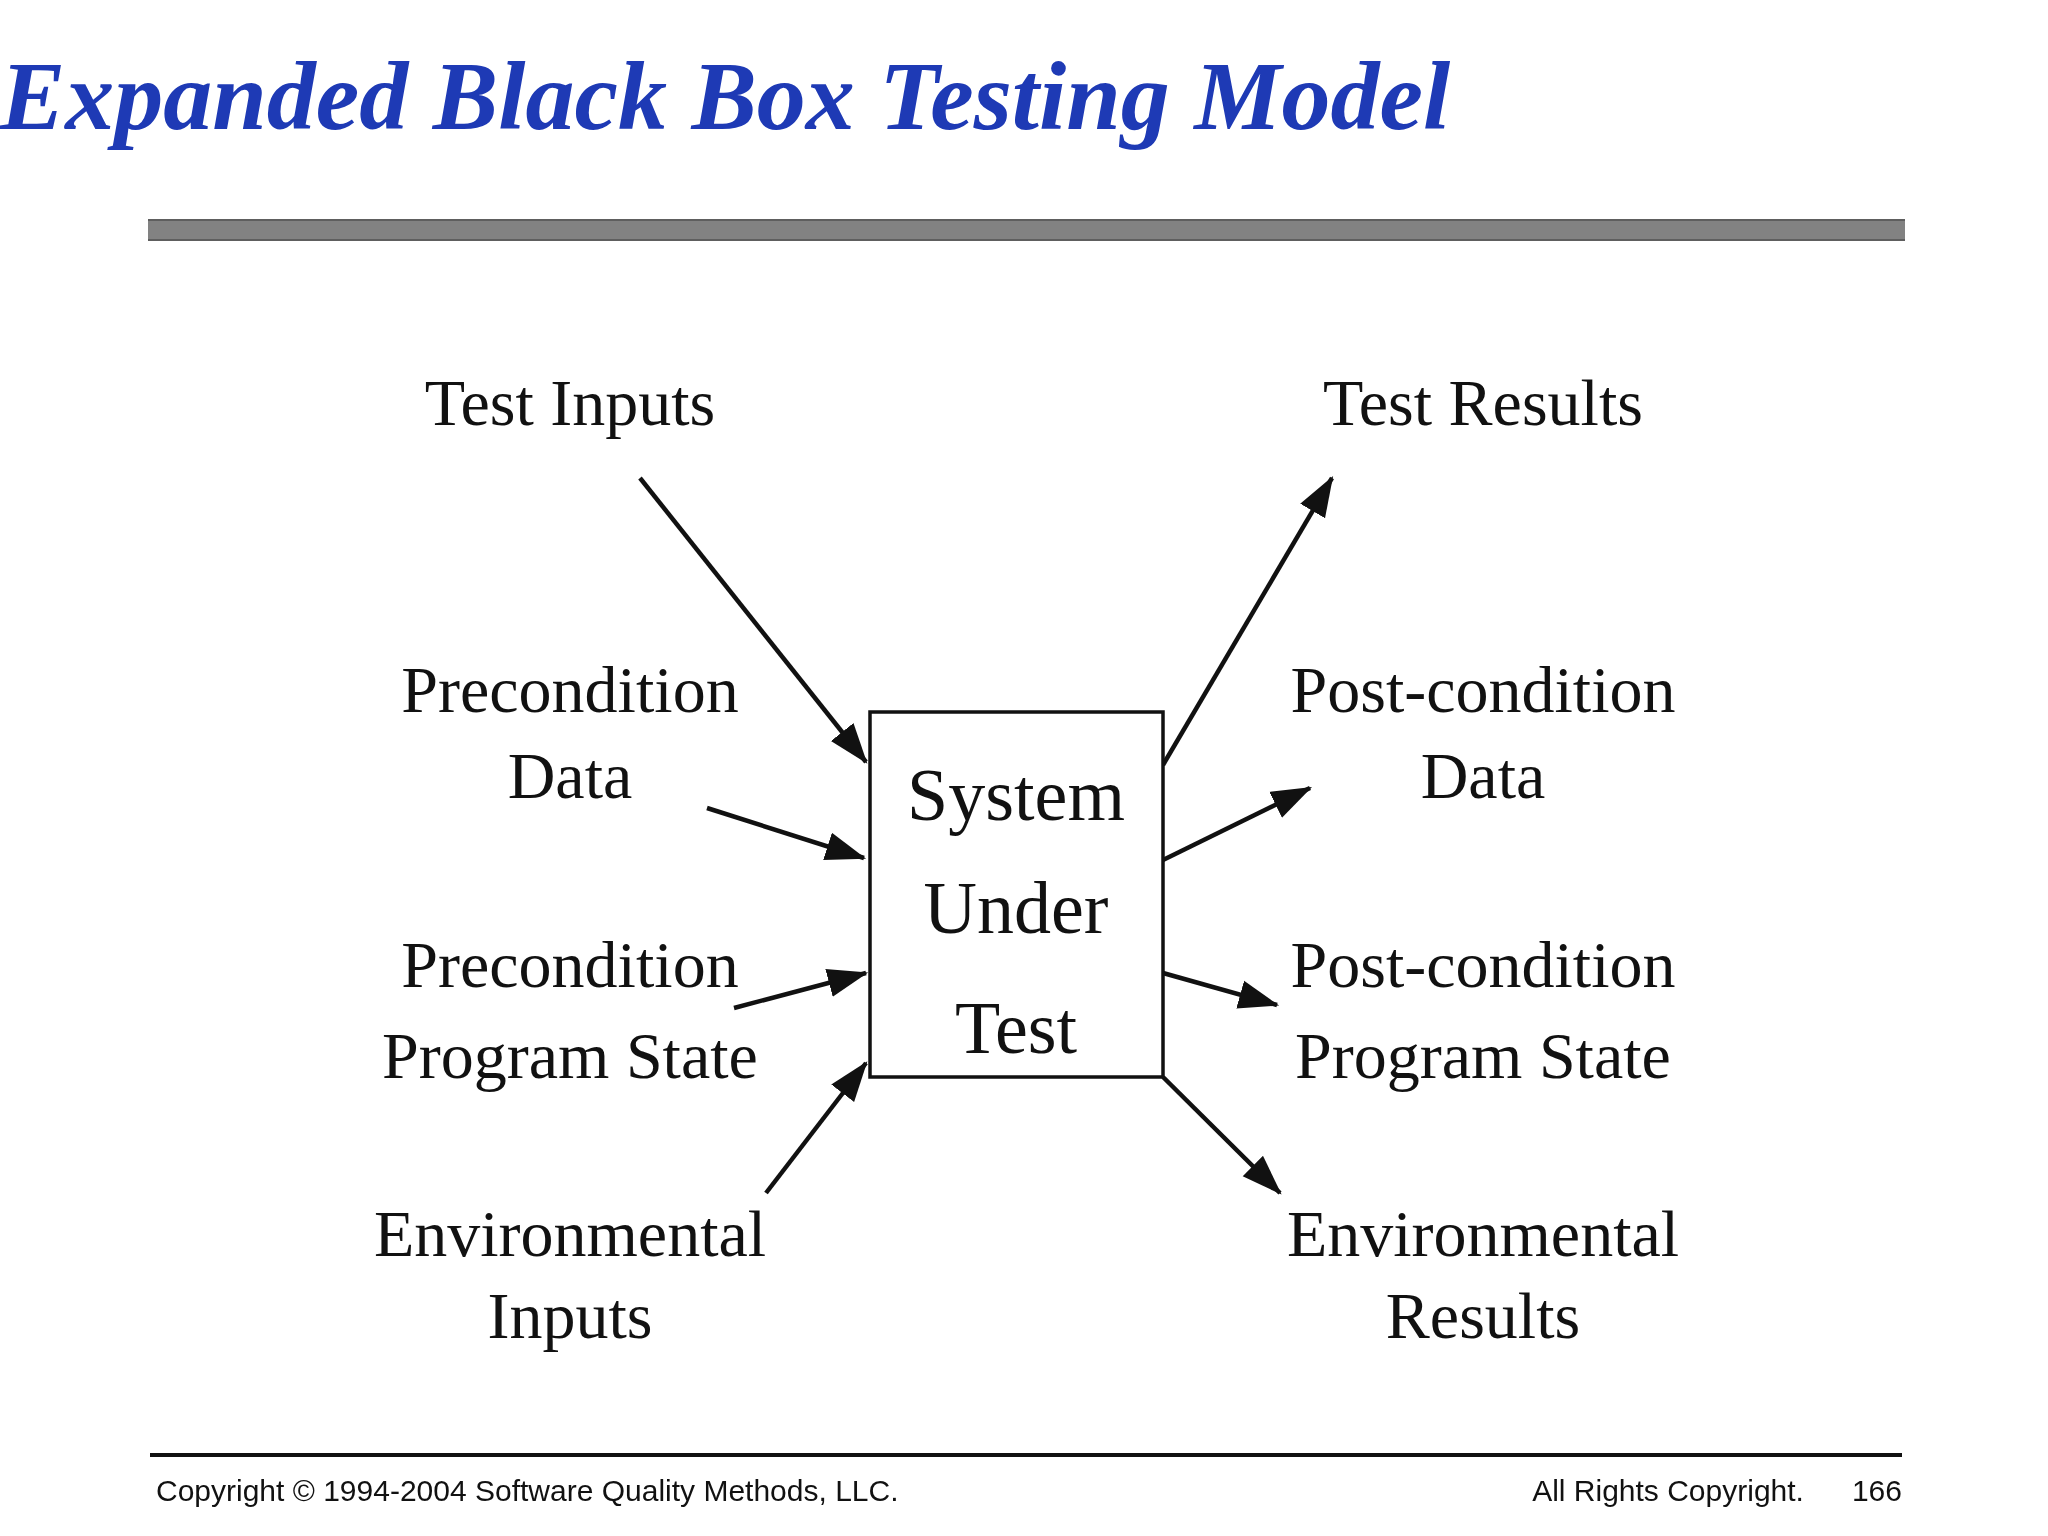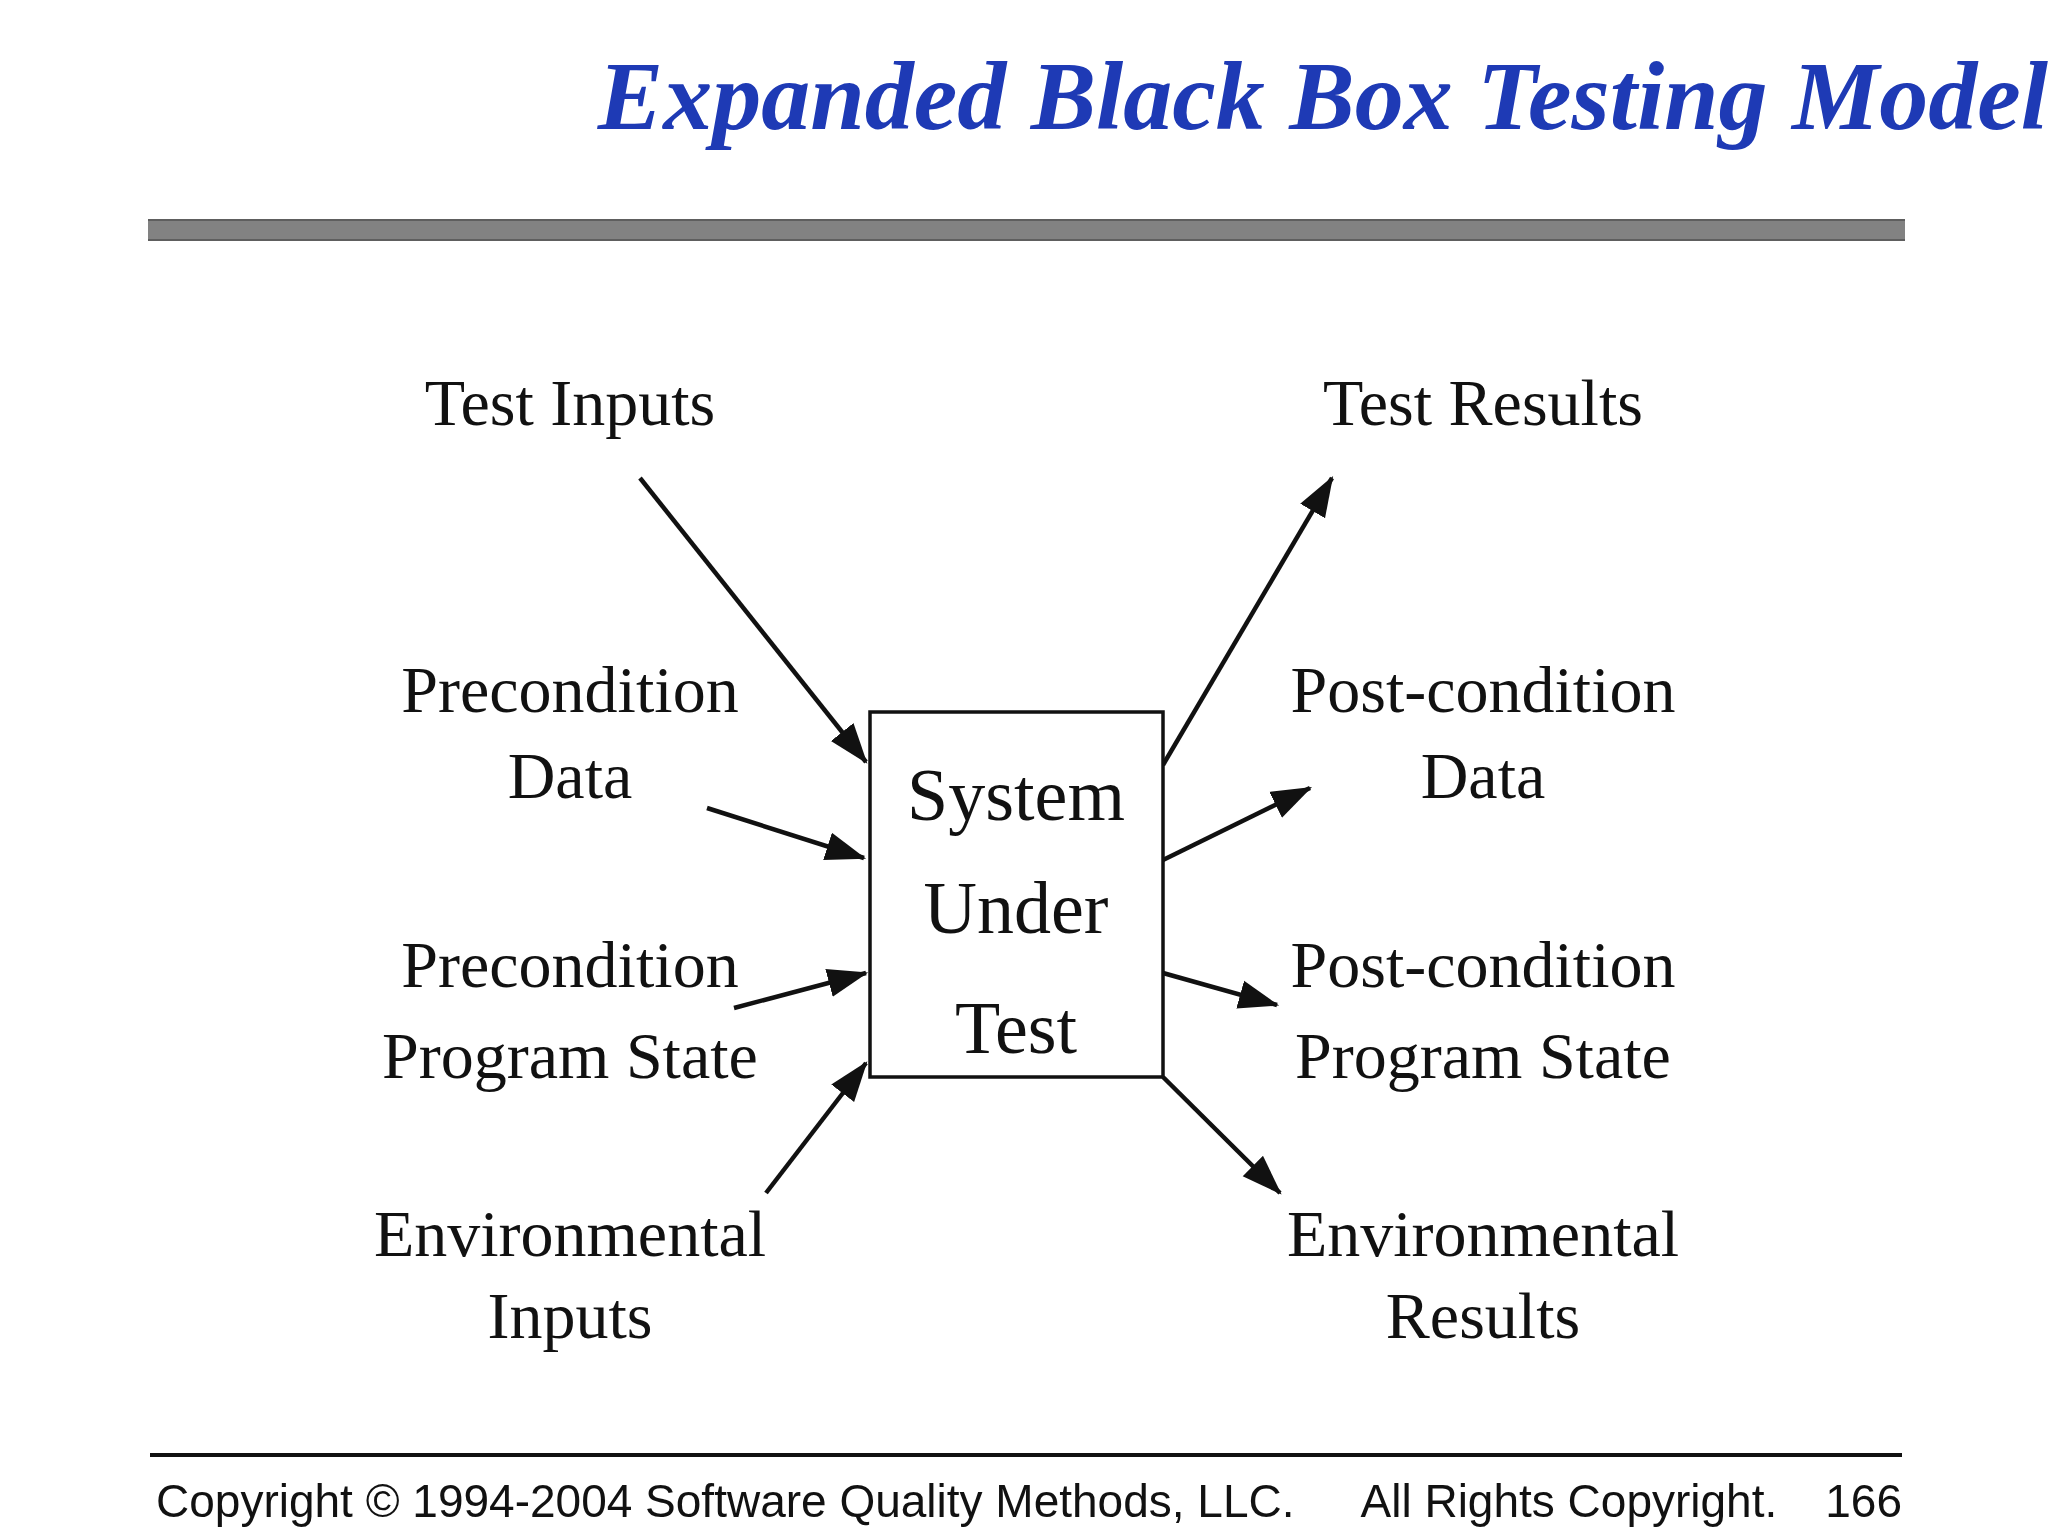--- a/index.html
+++ b/index.html
@@ -18,21 +18,21 @@
     background: var(--bg);
     font-family: "Liberation Serif", serif;
     color: var(--ink);
   }
   .slide-title {
     position: absolute;
     top: 40px;
     left: 0;
     width: 2048px;
     margin: 0;
-    text-align: right;
+    text-align: left;
     font-family: "Liberation Serif", serif;
     font-style: italic;
     font-weight: bold;
     font-size: 98px;
     line-height: 1.15;
     color: var(--accent);
     white-space: nowrap;
   }
   .title-bar {
     position: absolute;
@@ -82,21 +82,21 @@
     height: 4px;
     background: var(--ink);
   }
   .footer {
     position: absolute;
     top: 1474px;
     left: 0;
     width: 2048px;
     height: 62px;
     font-family: "Liberation Sans", sans-serif;
-    font-size: 46px;
+    font-size: 30px;
     color: var(--ink);
     white-space: nowrap;
   }
   .footer-copy { position: absolute; left: 156px; top: 0; }
   .footer-right {
     position: absolute;
     right: 146px;
     top: 0;
     display: flex;
     gap: 48px;

